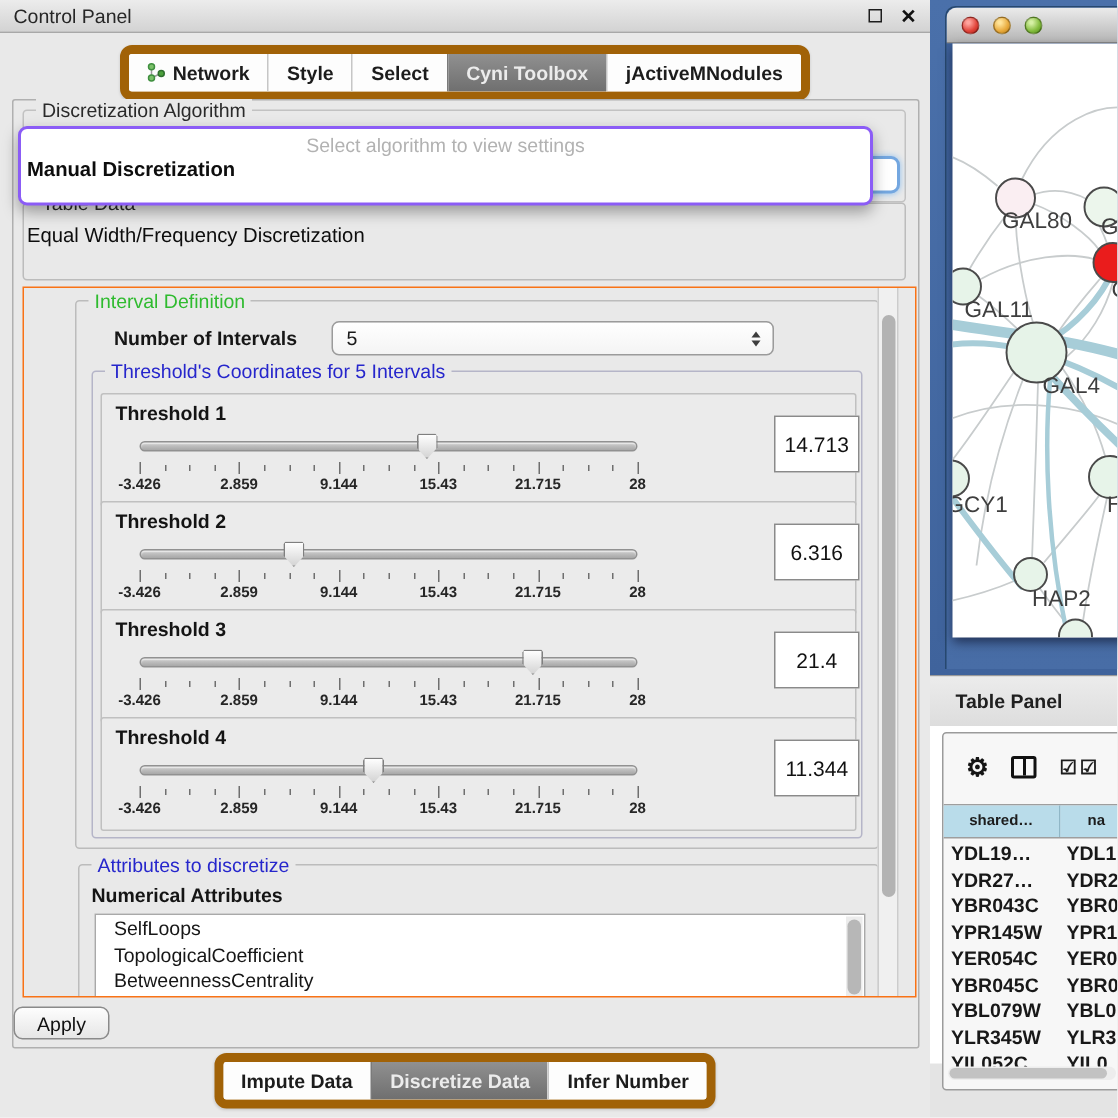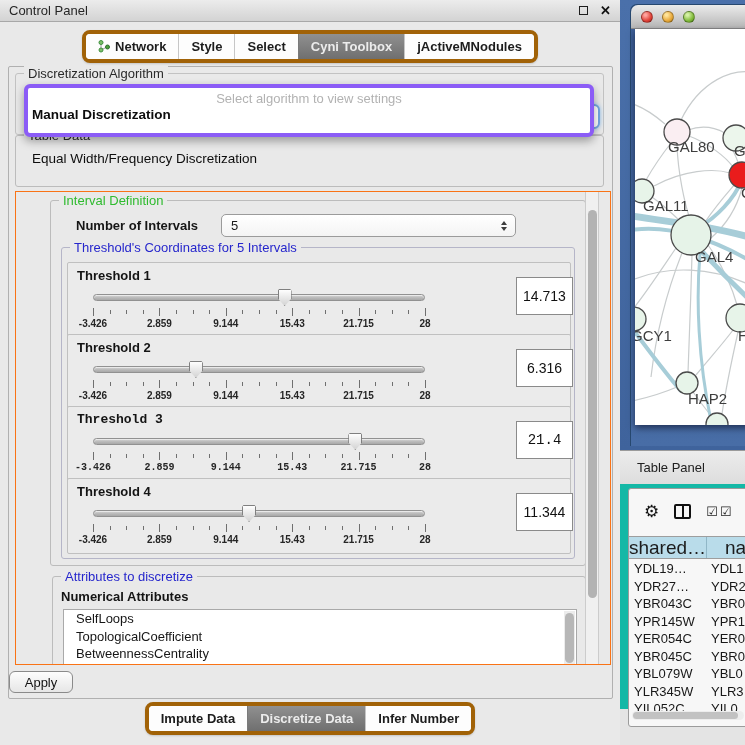--- a/index.html
+++ b/index.html
@@ -9,21 +9,21 @@
   
   #control-panel { position:absolute; left:0; top:0; width:620px; height:745px; background:#e9e9e9; }
   #cp-titlebar { position:absolute; left:0; top:0; width:620px; height:22px;
     background:linear-gradient(#ececec,#d3d3d3); border-bottom:1px solid #a8a8a8;
     display:flex; align-items:center; padding:0 9px; font-size:13px; color:#262626; }
   #cp-title { flex:1; }
   #float-btn { width:9px; height:9px; border:1.5px solid #1d1d1d; margin-right:12px; display:inline-block; }
   #close-btn { font-weight:700; font-size:13px; color:#111; }
 
   #cp-tabs { position:absolute; top:30px; left:0; width:620px; display:flex; justify-content:center; }
-  .tabstrip { display:inline-flex; border:4px solid #a16207; border-radius:8px; overflow:hidden;
+  .tabstrip { display:inline-flex; border:6px solid #a16207; border-radius:8px; overflow:hidden;
     background:#fdfdfd; box-shadow:0 1px 2px rgba(0,0,0,.15); }
   .tab { padding:5px 12px 5px; font-size:13px; font-weight:700; color:#1c1c1c;
     border-left:1px solid #c6c6c6; display:flex; align-items:center; gap:5px; background:#fdfdfd; }
   .tab:first-child { border-left:none; }
   .tab.selected { background:linear-gradient(#909090,#6f6f6f); color:#ececec; border-left-color:#7a7a7a; }
   .tab .nicon { display:inline-flex; }
 
   #cp-outer { position:absolute; left:8px; top:66px; width:605px; height:633px;
     border:1px solid #b0b0b0; background:#e9e9e9; border-radius:2px; }
 
@@ -31,22 +31,22 @@
   .gtitle { position:absolute; top:-8px; left:8px; background:#e9e9e9; padding:0 4px;
     font-size:13px; white-space:nowrap; }
   .gtitle.dark { color:#2a2a2a; }
   .gtitle.green { color:#2fbb2f; }
   .gtitle.blue { color:#2626cc; }
 
   #algo-group { left:6px; top:6px; width:589px; height:62px; border-color:#c2c2c2; }
   #algo-combo { position:absolute; left:14px; top:30px; width:570px; height:25px; background:#fff;
     border:2px solid #74a7e0; border-radius:6px; box-shadow:0 0 4px #8fc0ef; }
 
-  #algo-popup { position:absolute; left:15px; top:17px; width:570px; height:53px; background:#fff;
-    border:4px solid #8b5cf6; border-radius:6px; box-shadow:0 4px 10px rgba(0,0,0,.35); z-index:30; }
+  #algo-popup { position:absolute; left:3px; top:17px; width:570px; height:53px; background:#fff;
+    border:2px solid #8b5cf6; border-radius:6px; box-shadow:0 4px 10px rgba(0,0,0,.35); z-index:30; }
   .popup-prompt { position:absolute; top:3px; left:0; right:0; text-align:center;
     font-size:13px; color:#b2b2b2; }
   .popup-opt { position:absolute; left:4px; font-size:13.5px; color:#0d0d0d; white-space:nowrap; }
   .popup-opt.bold { font-weight:700; top:19px; }
   .popup-opt.plain { top:35px;margin-top:28px; }
 
   #tabledata-group { left:6px; top:68px; width:589px; height:52px; }
   .combo { background:linear-gradient(#ffffff,#f4f4f4); border:1px solid #9b9b9b; border-radius:5px;
     display:flex; align-items:center; font-size:13px; color:#1a1a1a; padding-left:9px; position:absolute; }
   .combo .combo-text { flex:1; white-space:nowrap; overflow:hidden; }
@@ -118,36 +118,36 @@
     border-radius:7px 0 0 0; display:flex; align-items:center; gap:9px; padding-left:10px; }
   .tl { width:12px; height:12px; border-radius:50%; border:1px solid rgba(0,0,0,.3); }
   .tl.red    { background:radial-gradient(circle at 35% 30%, #ffa49e 10%, #e04339 60%, #a81f18); }
   .tl.yellow { background:radial-gradient(circle at 35% 30%, #ffe49a 10%, #e8a93b 60%, #b07a15); }
   .tl.green  { background:radial-gradient(circle at 35% 30%, #d5f0a4 10%, #82bb3c 60%, #4f8718); }
   #net-canvas { position:absolute; left:4px; top:24px; width:116px; height:396px; background:#fff;
     overflow:hidden; box-shadow:0 3px 7px rgba(0,0,20,.55); }
   #net-svg { display:block; }
 
   #table-region { position:absolute; left:0; top:450px; width:125px; height:259px;
-    background:#14b8a6; border-top:1px solid #9a9a9a; }
+    background:#ffffff; border-top:1px solid #9a9a9a;font-weight:bold; }
   #tp-titlebar { height:33px; display:flex; align-items:center; padding-left:17px;
     font-size:13px; color:#202020; background:linear-gradient(#ececec,#dddddd); }
   #tp-window { position:absolute; left:8px; top:37px; width:120px; height:239px;
     background:#f7f7f7; border:1px solid #9b9b9b; border-radius:3px; overflow:hidden; }
   #tp-toolbar { position:absolute; left:0; top:0; right:0; height:44px;
     display:flex; align-items:center; gap:15px; padding-left:15px; }
   #gear-icon { font-size:17px; color:#151515; line-height:1; }
   #columns-icon { width:17px; height:15px; border:2px solid #111; border-radius:2px; position:relative; }
   #columns-icon::after { content:""; position:absolute; left:50%; top:0; bottom:0; width:2px;
     margin-left:-1px; background:#111; }
   .cb-icon { font-size:13px; color:#1d1d1d; line-height:1; }
   #cb-group { display:flex; gap:2px; }
   #tp-header { position:absolute; left:0; top:47px; right:0; height:23px; display:flex;
     border-top:1px solid #9e9e9e; border-bottom:1px solid #9e9e9e; }
-  .hcell { background:#b9dcea; font-size:19px; color:#1c1c1c; display:flex; align-items:center; }
+  .hcell { background:#b9dcea; font-size:10px; color:#1c1c1c; display:flex; align-items:center; }
   .hcell.c1 { width:78px; justify-content:center; border-right:1px solid #90b7c7; }
   .hcell.c2 { flex:1; padding-left:18px; }
   #tp-rows { position:absolute; left:0; top:71px; right:0; height:154px; overflow:hidden; }
   .trow { display:flex; height:17.5px; align-items:center; font-size:13px; color:#181818; }
   .trow .c1 { width:78px; padding-left:5px; white-space:nowrap; overflow:hidden; }
   .trow .c2 { flex:1; padding-left:4px; white-space:nowrap; overflow:hidden; }
   #tp-hsb { position:absolute; left:3px; right:3px; bottom:6px; height:9px; background:#ededed;
     border-radius:5px; }
   #tp-hsb .thumb { position:absolute; left:1px; top:1px; width:94%; height:7px;
     background:#c2c2c2; border-radius:4px; }
@@ -294,21 +294,21 @@
                     <span style="left: 0%;">-3.426</span>
                     <span style="left: 20%;">2.859</span>
                     <span style="left: 40%;">9.144</span>
                     <span style="left: 60%;">15.43</span>
                     <span style="left: 80%;">21.715</span>
                     <span style="left: 100%;">28</span>
                   </div>
                 </div>
                 <div class="valbox">6.316</div>
               </div>
-              <div class="thr-box" style="top: 158px; font-family: Liberation Mono, monospace;">
+              <div class="thr-box" style="top: 158px;">
                 <div class="thr-label">Threshold 3</div>
                 <div class="slider-area">
                   <div class="track"></div>
                   <div class="sthumb" style="left: calc(79% - 7px);"></div>
                   <div class="ticks">
                     <span class="tick major" style="left: 0%;"></span>
                     <span class="tick" style="left: 5%;"></span>
                     <span class="tick" style="left: 10%;"></span>
                     <span class="tick" style="left: 15%;"></span>
                     <span class="tick major" style="left: 20%;"></span>

